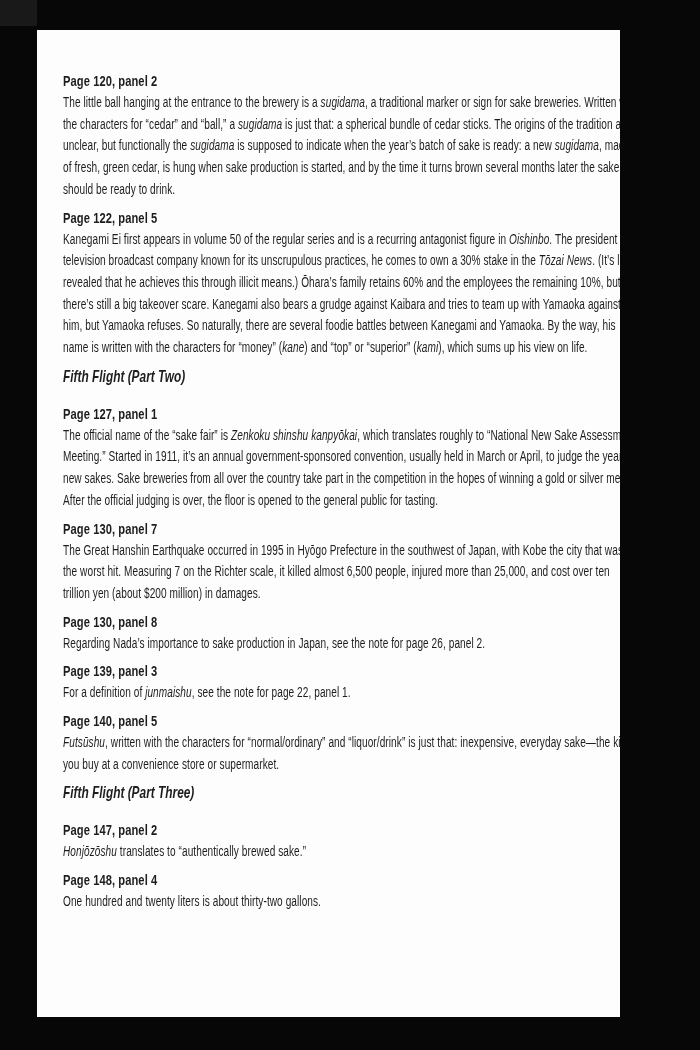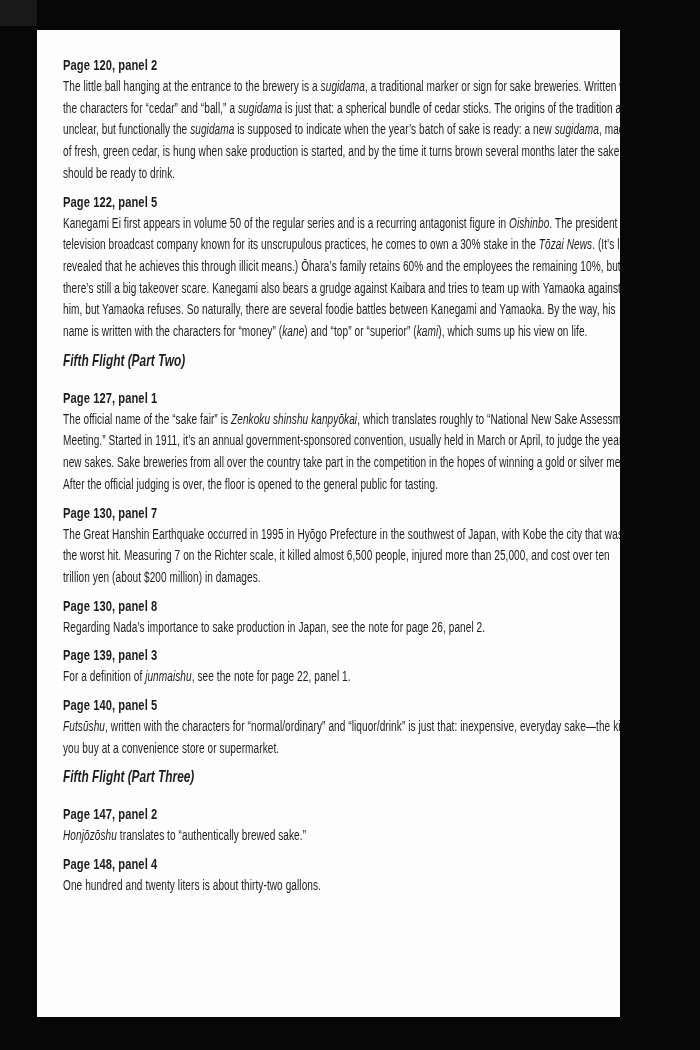--- a/index.html
+++ b/index.html
@@ -24,21 +24,21 @@
     background: #191919;
   }
   .paper {
     position: absolute;
     left: 37px;
     top: 30px;
     width: 583px;
     height: 987px;
     background: #fdfdfd;
     box-sizing: border-box;
-    padding: 24px 0 0 26px;
+    padding: 40px 0 0 26px;
     overflow: hidden;
   }
   .content {
     width: 800px;
     transform: scaleX(0.72);
     transform-origin: left top;
     color: #1d1d1d;
   }
   .note {
     margin: 0 0 6px 0;

